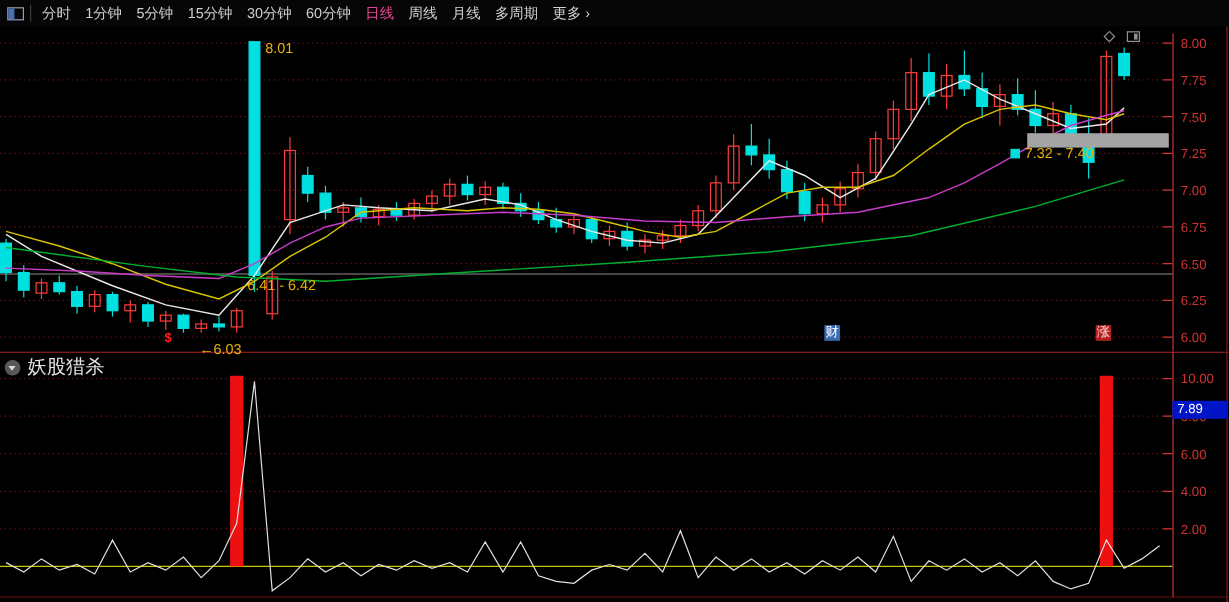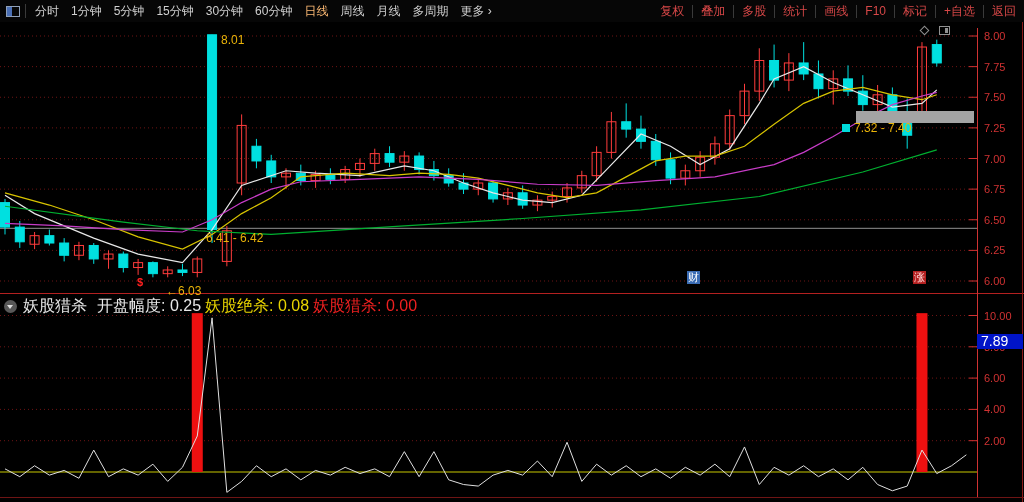--- a/index.html
+++ b/index.html
@@ -8,21 +8,21 @@
   .app { position:relative; width:1024px; height:426px; background:#000; }
 
   
   .toolbar { position:absolute; top:0; left:0; width:1024px; height:22px;
     display:flex; align-items:center; background:#060606; font-size:12px; }
   .win-icon { width:14px; height:11px; border:1px solid #8fa0b8; margin:0 5px 0 6px; position:relative; }
   .win-icon::before { content:""; position:absolute; left:0; top:0; width:5px; height:9px; background:#4a6fb5; }
   .tb-sep { width:1px; height:14px; background:#3a3a3a; margin-right:3px; }
   .tb-left { display:flex; }
   .tb-item { padding:0 6px; color:#d0d0d0; cursor:default; }
-  .tb-item.active { color:#fdba74; }
+  .tb-item.active { color:#ec4899; }
   .tb-right { margin-left:auto; display:flex; align-items:center; }
   .tb-btn { padding:0 8px; color:#d84848; }
   .vsep { width:1px; height:13px; background:#3a3a3a; }
 
   svg { position:absolute; left:0; }
   #main-svg { top:22px; }
   #sub-svg  { top:293px; }
 
   .title-row { position:absolute; top:24px; left:3px; display:flex; align-items:center;
     gap:6px; font-size:12px; color:#c8c8c8; }
@@ -49,21 +49,21 @@
   .evt-badge { position:absolute; font-size:11px; line-height:13px; padding:0 1px; }
   #badge-cai   { left:687px; top:271px; background:#3a6cb4; color:#fff; }
   #badge-zhang { left:913px; top:271px; background:#b42020; color:#ffd8d8; }
 
   .sub-header { position:absolute; top:296px; left:4px; display:flex; align-items:center;
     gap:6px; font-size:16px; }
   .sub-name { color:#e4e4e4; }
   .sub-param { margin-left:4px; white-space:nowrap; }
 
   .price-badge { position:absolute; left:977px; top:334px; width:46px; height:15px;
-    background:#0014c8; color:#fff; font-size:14px; line-height:15px; padding-left:4px; }
+    background:#0014c8; color:#fff; font-size:11px; line-height:15px; padding-left:4px; }
 </style>
 </head>
 <body>
 
 <div class="app">
 
   <div class="toolbar">
     <span class="win-icon"></span>
     <span class="tb-sep"></span>
     <div class="tb-left" id="tb-left">
@@ -71,39 +71,20 @@
         <span class="tb-item">1分钟</span>
         <span class="tb-item">5分钟</span>
         <span class="tb-item">15分钟</span>
         <span class="tb-item">30分钟</span>
         <span class="tb-item">60分钟</span>
         <span class="tb-item active">日线</span>
         <span class="tb-item">周线</span>
         <span class="tb-item">月线</span>
         <span class="tb-item">多周期</span>
         <span class="tb-item">更多 ›</span>
-      </div>
-    <div class="tb-right" id="tb-right">
-        <span class="tb-btn">复权</span>
-        <i class="vsep"></i>
-        <span class="tb-btn">叠加</span>
-        <i class="vsep"></i>
-        <span class="tb-btn">多股</span>
-        <i class="vsep"></i>
-        <span class="tb-btn">统计</span>
-        <i class="vsep"></i>
-        <span class="tb-btn">画线</span>
-        <i class="vsep"></i>
-        <span class="tb-btn">F10</span>
-        <i class="vsep"></i>
-        <span class="tb-btn">标记</span>
-        <i class="vsep"></i>
-        <span class="tb-btn">+自选</span>
-        <i class="vsep"></i>
-        <span class="tb-btn">返回</span>
       </div>
   </div>
 
   <svg id="main-svg" width="1024" height="271">
       <line x1="0" y1="14" x2="977" y2="14" stroke="#6e1414" stroke-width="1" stroke-dasharray="1 3"></line>
       <line x1="969" y1="14" x2="977" y2="14" stroke="#d03232"></line>
       <text x="984" y="18" fill="#d03232" font-size="11">8.00</text>
       <line x1="0" y1="44.625" x2="977" y2="44.625" stroke="#6e1414" stroke-width="1" stroke-dasharray="1 3"></line>
       <line x1="969" y1="44.625" x2="977" y2="44.625" stroke="#d03232"></line>
       <text x="984" y="48.625" fill="#d03232" font-size="11">7.75</text>
@@ -304,22 +285,17 @@
   <div class="ann" id="ann-gap2">
     <span class="cyan-sq"></span>
     <span>7.32 - 7.40</span>
   </div>
   <div class="evt-badge" id="badge-cai">财</div>
   <div class="evt-badge" id="badge-zhang">涨</div>
 
   <div class="sub-header">
     <span class="circle-icon"></span>
     <span class="sub-name">妖股猎杀</span>
-    <span id="sub-params" style="display:flex;">
-        <span class="sub-param" style="color: rgb(232, 232, 232);">开盘幅度: 0.25</span>
-        <span class="sub-param" style="color: rgb(232, 212, 0);">妖股绝杀: 0.08</span>
-        <span class="sub-param" style="color: rgb(238, 32, 32);">妖股猎杀: 0.00</span>
-      </span>
   </div>
 
   <div class="price-badge">7.89</div>
 
 </div>
 
 </body></html>

